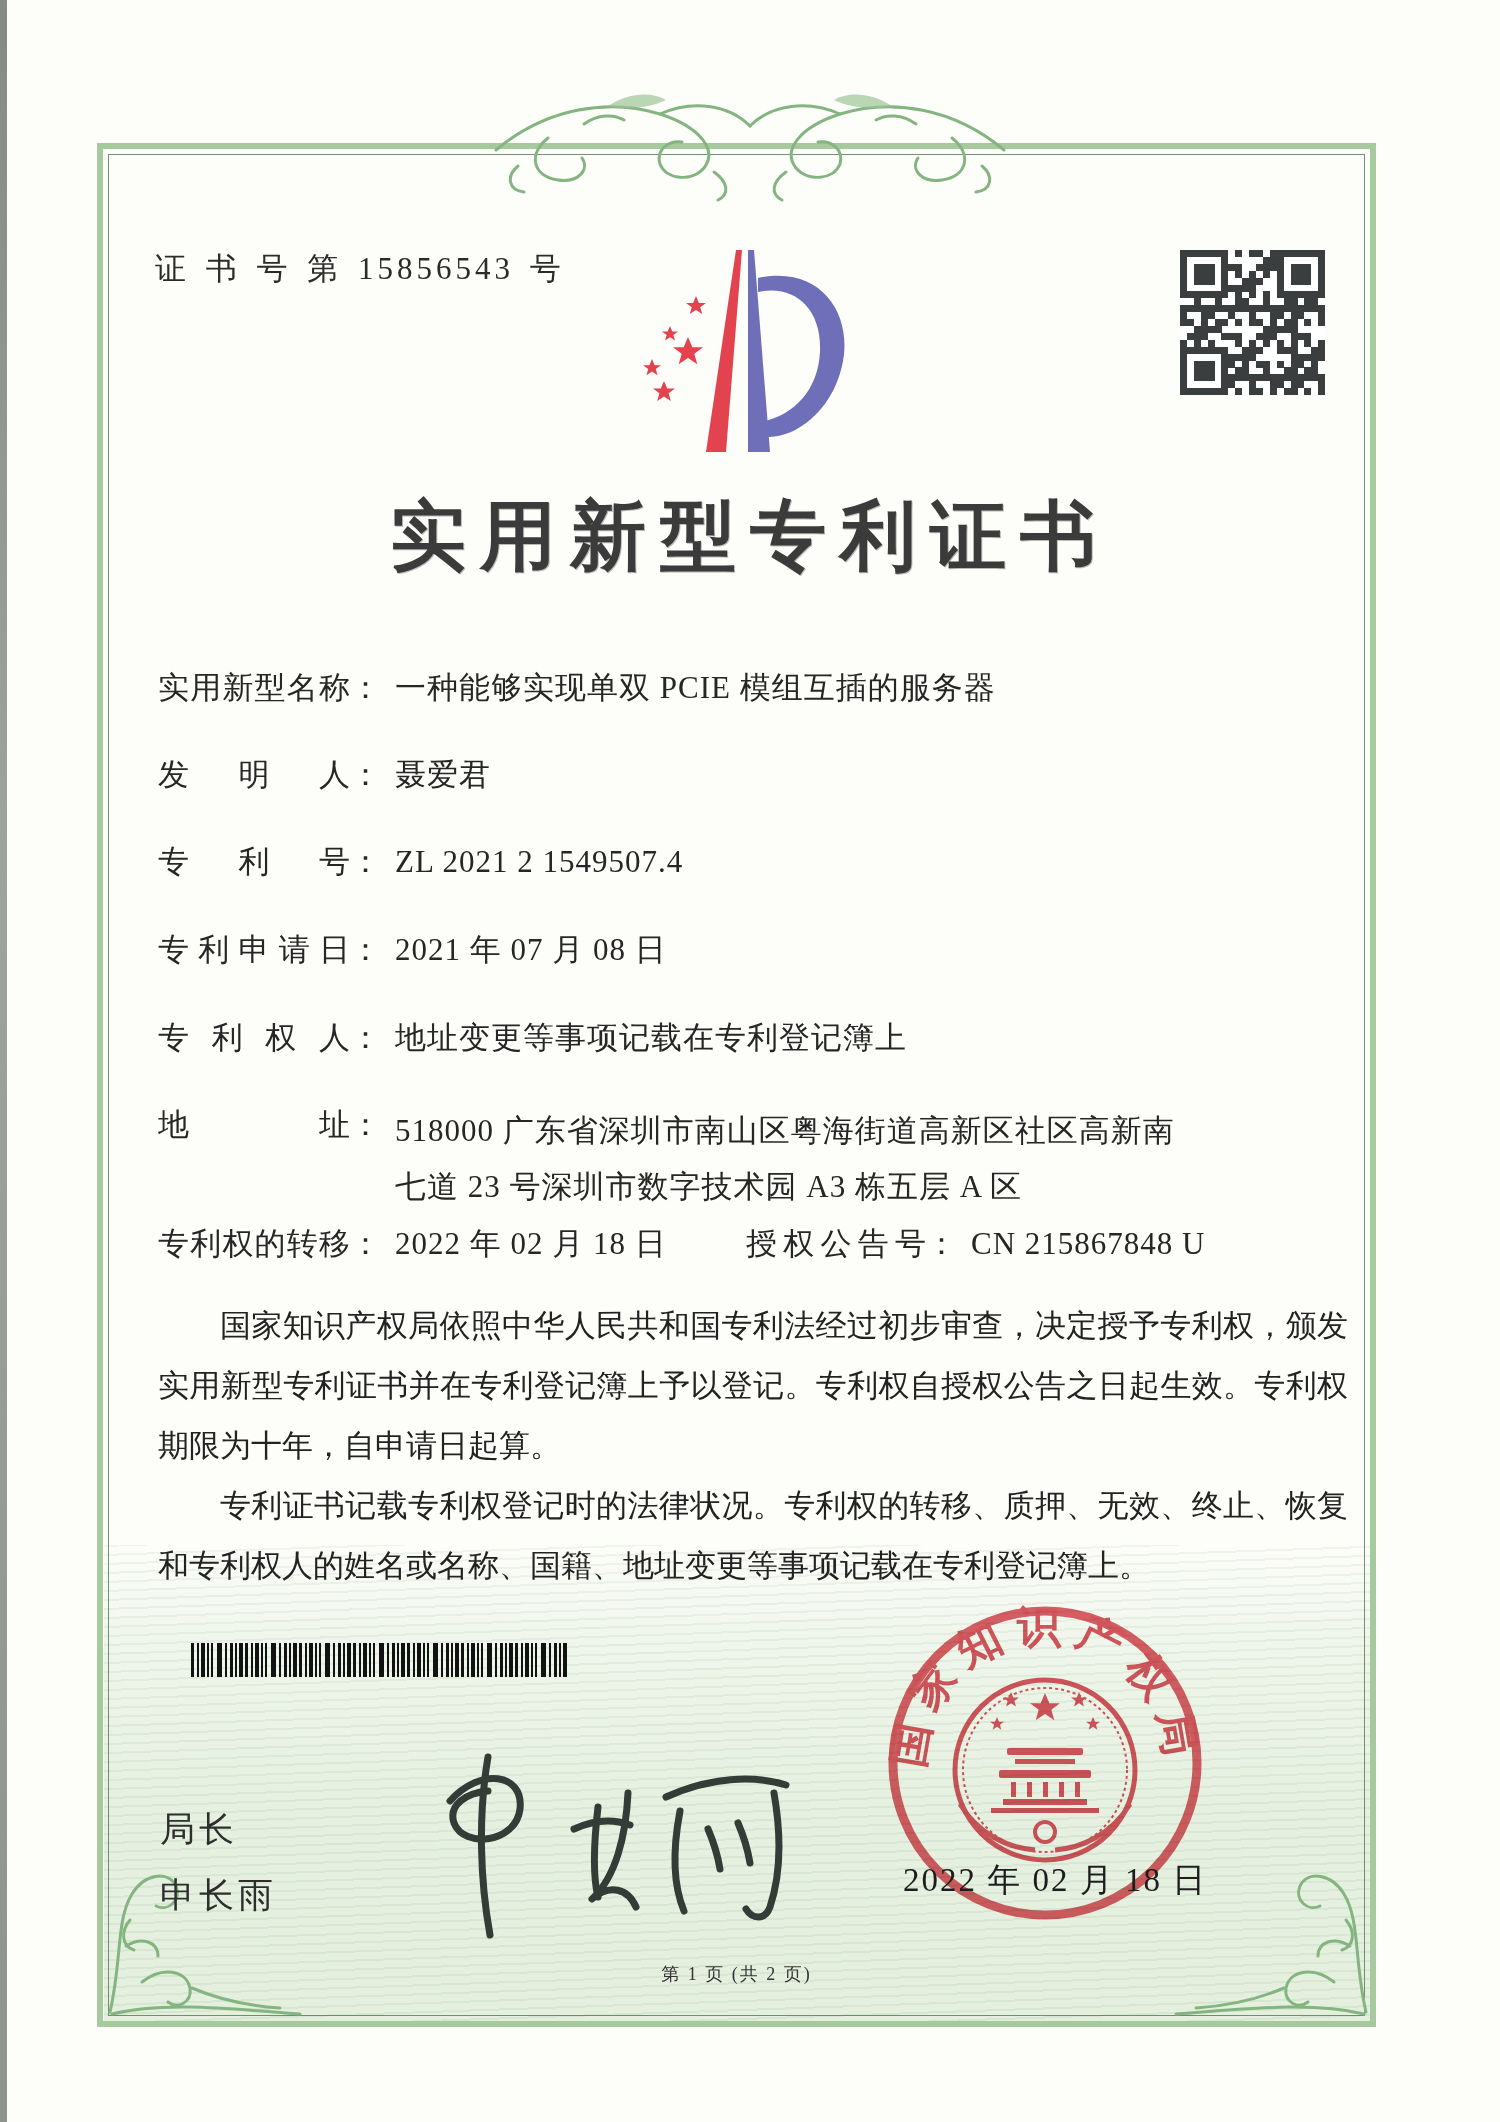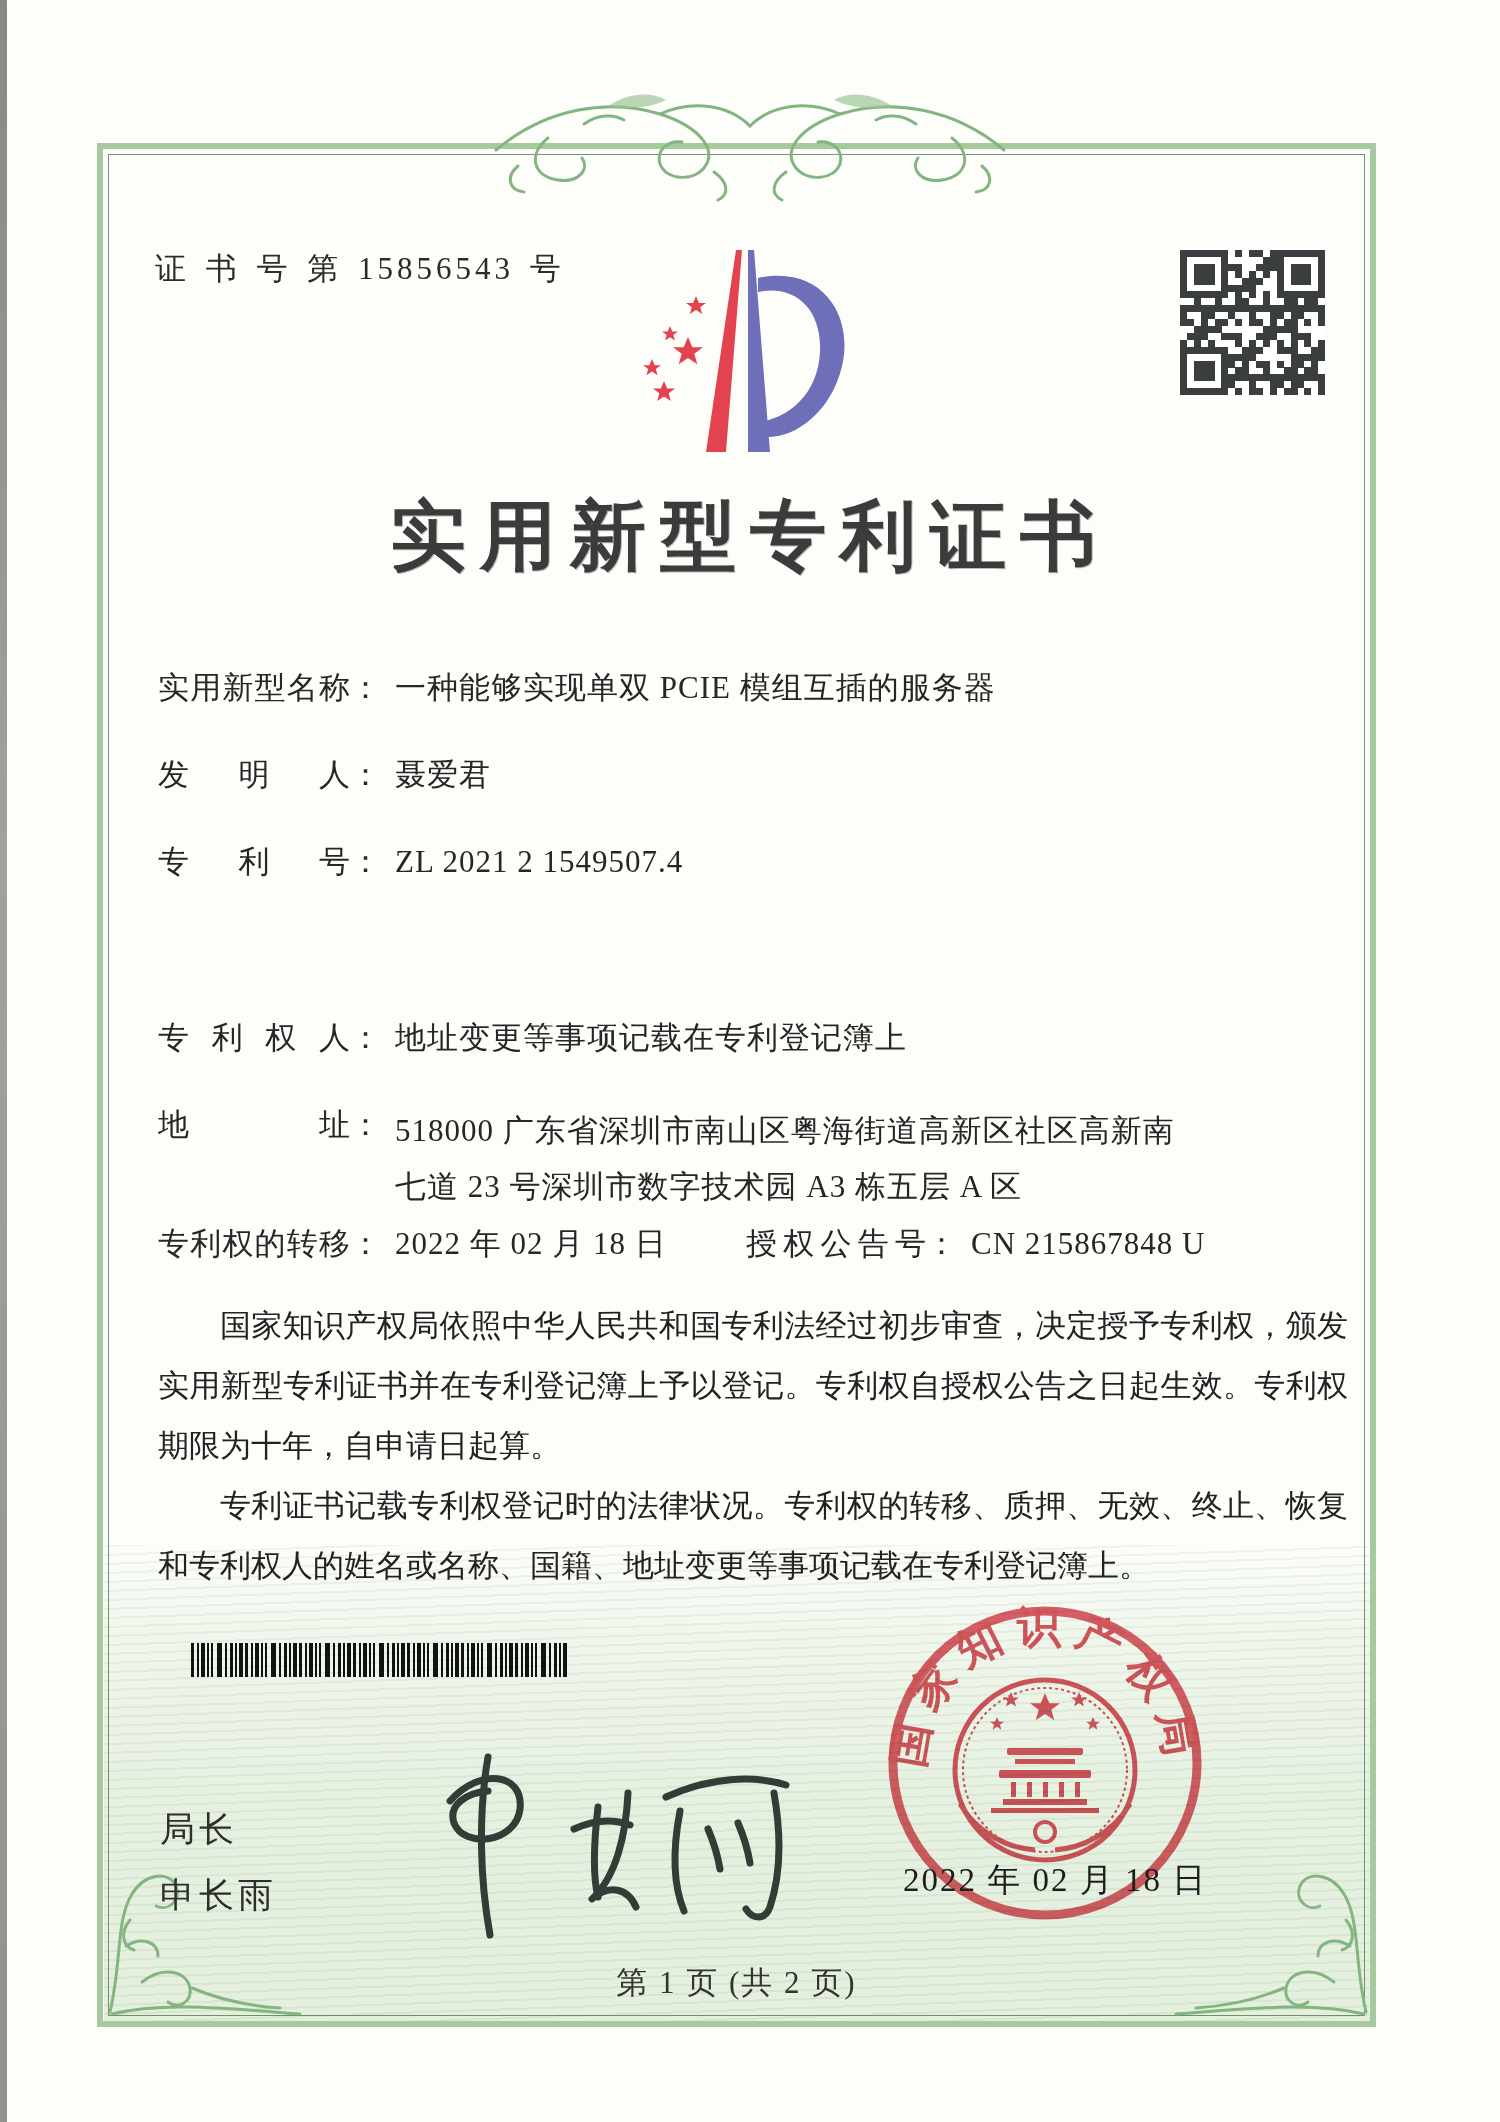--- a/index.html
+++ b/index.html
@@ -36,21 +36,21 @@
   .legal p{margin:0;text-indent:62px;text-align:justify;color:#222;}
   .barcode{position:absolute;left:191px;top:1643px;width:380px;height:34px;overflow:hidden;}
   .barcode i{position:absolute;top:0;height:100%;background:#121212;}
   .sig-role{position:absolute;left:160px;top:1806px;font-size:35px;letter-spacing:4px;color:#2e2e2e;
         font-family:"Liberation Sans","DejaVu Sans",sans-serif;}
   .sig-name{position:absolute;left:160px;top:1872px;font-size:35px;letter-spacing:4px;color:#2e2e2e;
         font-family:"Liberation Sans","DejaVu Sans",sans-serif;}
   .signature{position:absolute;left:400px;top:1735px;width:430px;height:215px;}
   .seal{position:absolute;left:880px;top:1598px;width:330px;height:330px;opacity:.9;mix-blend-mode:multiply;}
   .seal-date{position:absolute;left:903px;top:1858px;font-size:33px;letter-spacing:2px;color:#1d1d1d;}
-  .page-info{position:absolute;left:97px;top:1962px;width:1279px;text-align:center;font-size:31px;letter-spacing:2px;color:#333;}
+  .page-info{position:absolute;left:97px;top:1962px;width:1279px;text-align:center;font-size:18px;letter-spacing:2px;color:#333;}
   .back-note{position:absolute;left:0;top:2062px;width:1400px;text-align:center;font-size:31px;letter-spacing:3px;color:#2a2a2a;}
 </style>
 </head>
 <body>
 
 <div class="page">
 
   <div class="scan-edge"></div>
   <div class="tint"></div>
 
@@ -396,20 +396,23 @@
 
   <div class="row" style="top:666px">
     <span class="flabel">实用新型名称</span><span class="fcolon">：</span><span class="fvalue">一种能够实现单双 PCIE 模组互插的服务器</span>
   </div>
   <div class="row" style="top:753px">
     <span class="flabel">发明人</span><span class="fcolon">：</span><span class="fvalue">聂爱君</span>
   </div>
   <div class="row" style="top:840px">
     <span class="flabel">专利号</span><span class="fcolon">：</span><span class="fvalue">ZL 2021 2 1549507.4</span>
   </div>
+  <div class="row" style="top:928px">
+    <span class="flabel">专利申请日</span><span class="fcolon">：</span><span class="fvalue">2021 年 07 月 08 日</span>
+  </div>
   <div class="row" style="top:1016px">
     <span class="flabel">专利权人</span><span class="fcolon">：</span><span class="fvalue">地址变更等事项记载在专利登记簿上</span>
   </div>
   <div class="row" style="top:1103px">
     <span class="flabel">地址</span><span class="fcolon">：</span><span class="fvalue addr-val"><span>518000 广东省深圳市南山区粤海街道高新区社区高新南</span><br><span>七道 23 号深圳市数字技术园 A3 栋五层 A 区</span></span>
   </div>
   <div class="row" style="top:1222px">
     <span class="flabel">专利权的转移</span><span class="fcolon">：</span><span class="fvalue">2022 年 02 月 18 日</span>
     <span class="grant-group2">
       <span class="flabel" style="width:180px">授权公告号</span><span class="fcolon">：</span><span class="fvalue">CN 215867848 U</span>

